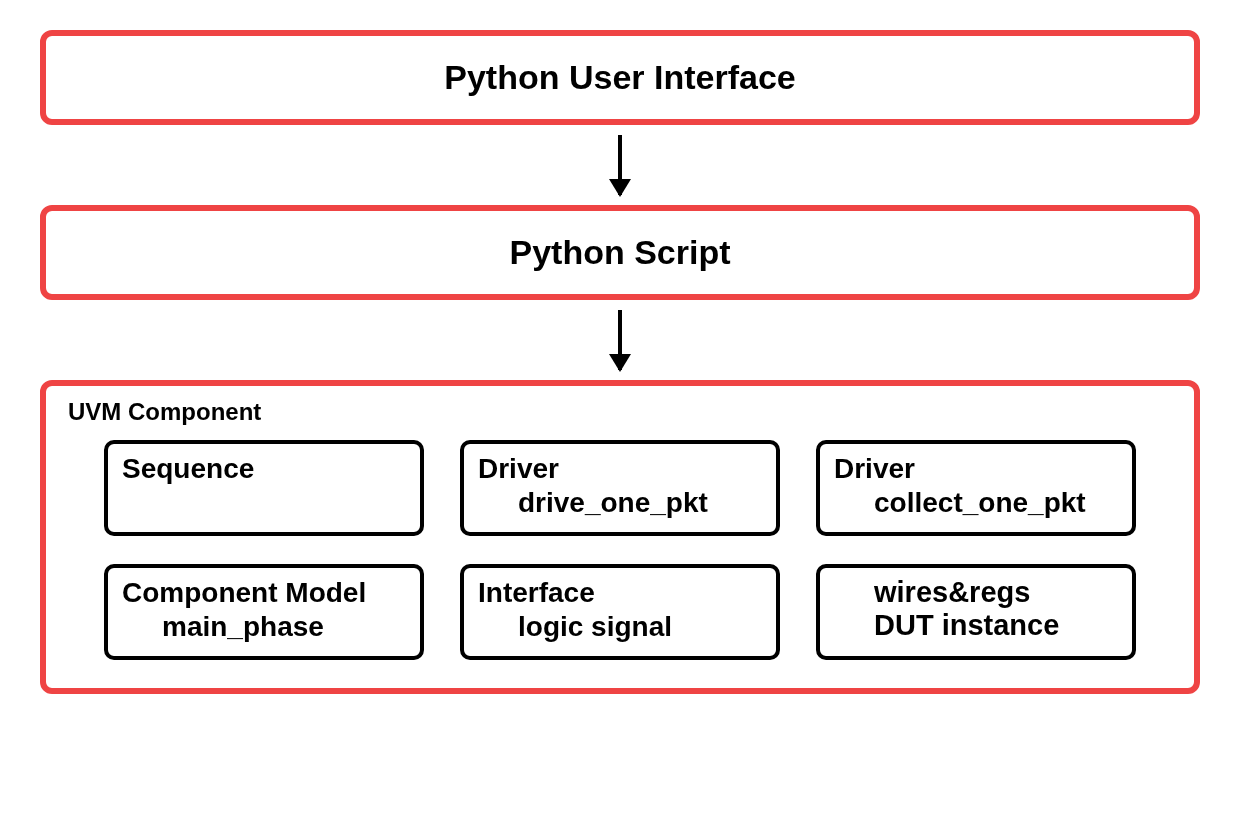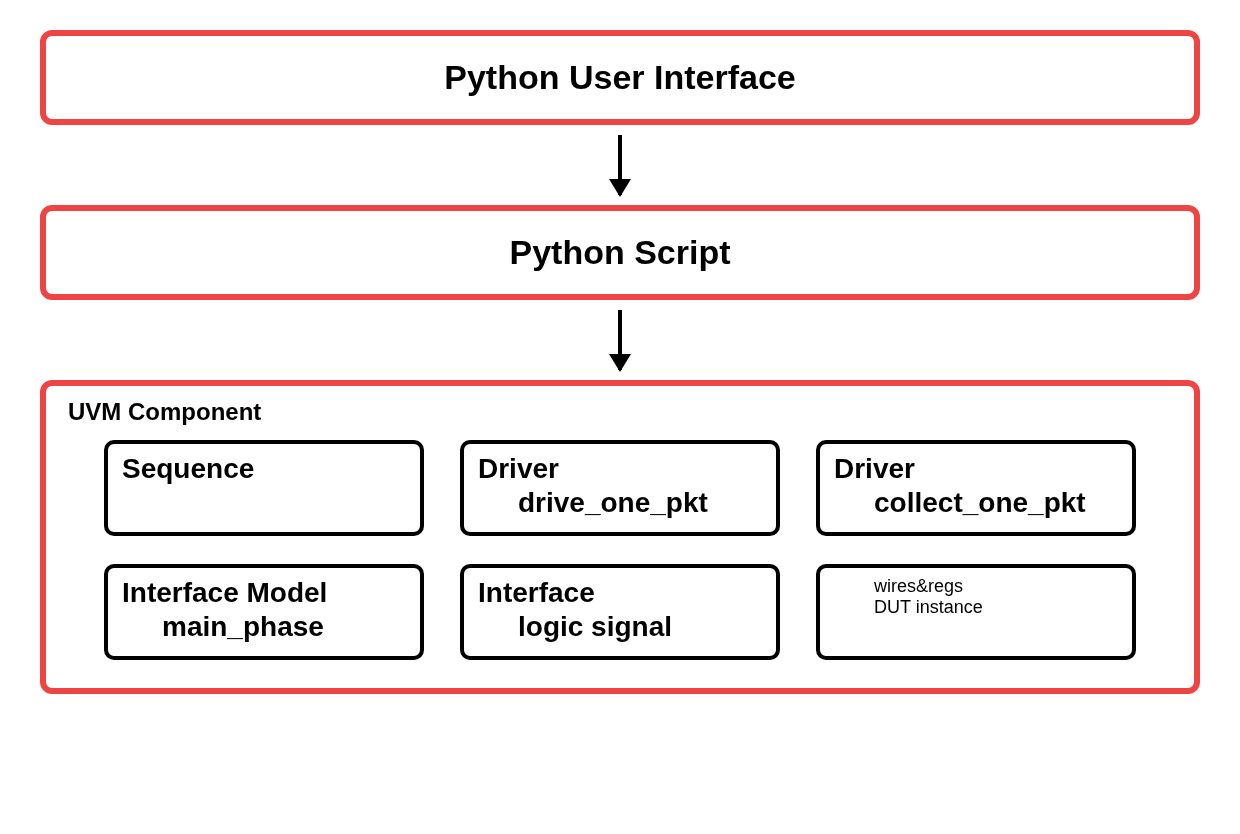--- a/index.html
+++ b/index.html
@@ -82,22 +82,22 @@
       font-size: 28px;
       line-height: 1.2;
     }
     .comp-sub {
       font-weight: bold;
       font-size: 28px;
       padding-left: 40px;
       line-height: 1.2;
     }
     .comp-sub-tight {
-      font-weight: normal;
-      font-size: 18px;
+      font-weight: bold;
+      font-size: 29px;
       padding-left: 40px;
       line-height: 1.15;
     }
   </style>
 </head>
 <body>
 
 <div class="box top-box">
   <span>Python User Interface</span>
 </div>
@@ -126,21 +126,21 @@
       <div class="comp-sub">drive_one_pkt</div>
     </div>
     <div class="component-box">
       <div class="comp-title">Driver</div>
       <div class="comp-sub">collect_one_pkt</div>
     </div>
   </div>
 
   <div class="uvm-row">
     <div class="component-box">
-      <div class="comp-title">Interface Model</div>
+      <div class="comp-title">Component Model</div>
       <div class="comp-sub">main_phase</div>
     </div>
     <div class="component-box">
       <div class="comp-title">Interface</div>
       <div class="comp-sub">logic signal</div>
     </div>
     <div class="component-box">
       <div class="comp-sub-tight">wires&amp;regs</div>
       <div class="comp-sub-tight">DUT instance</div>
     </div>

